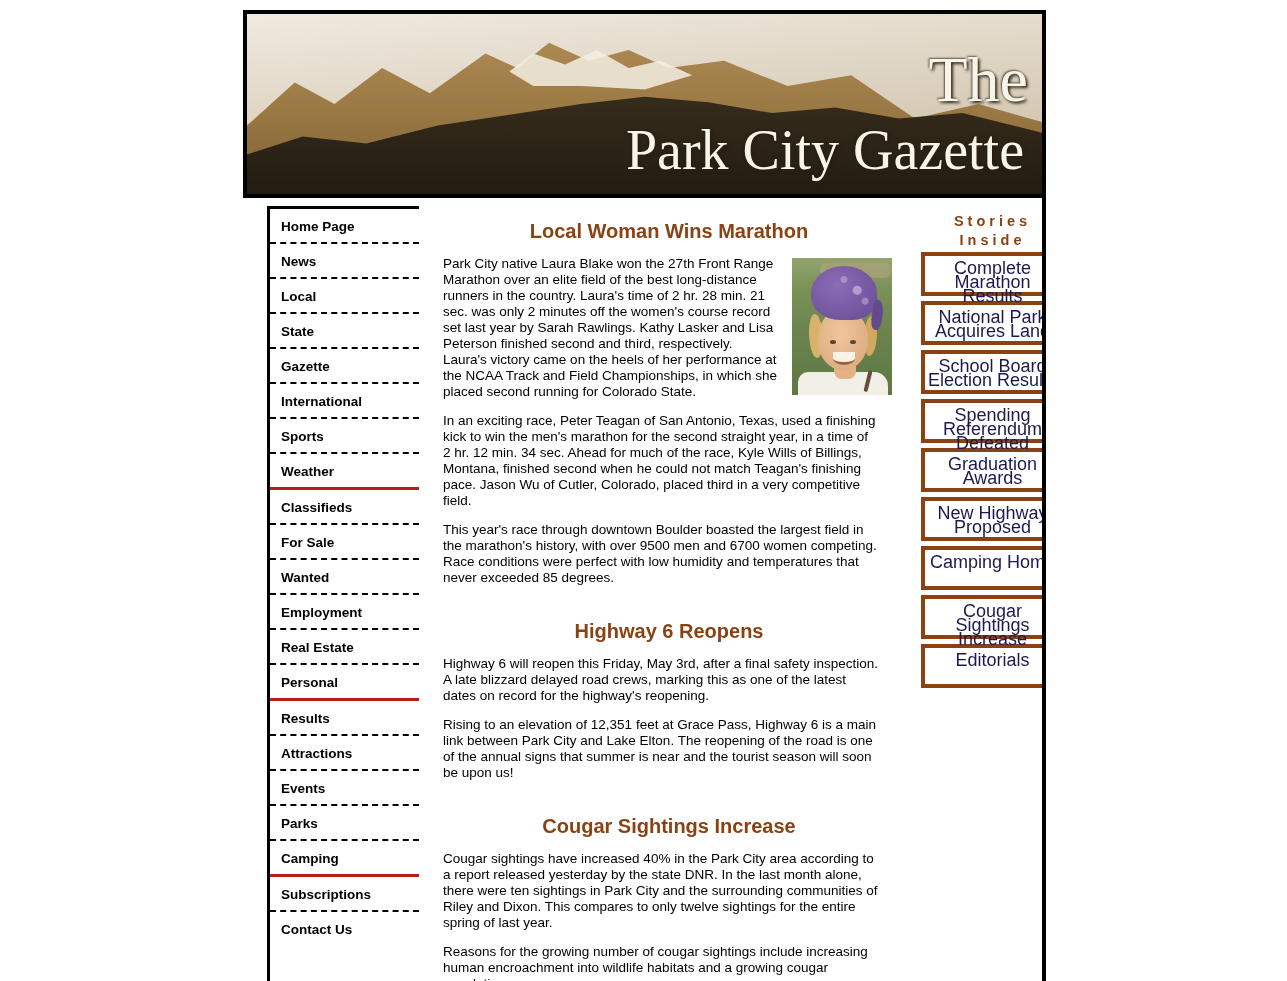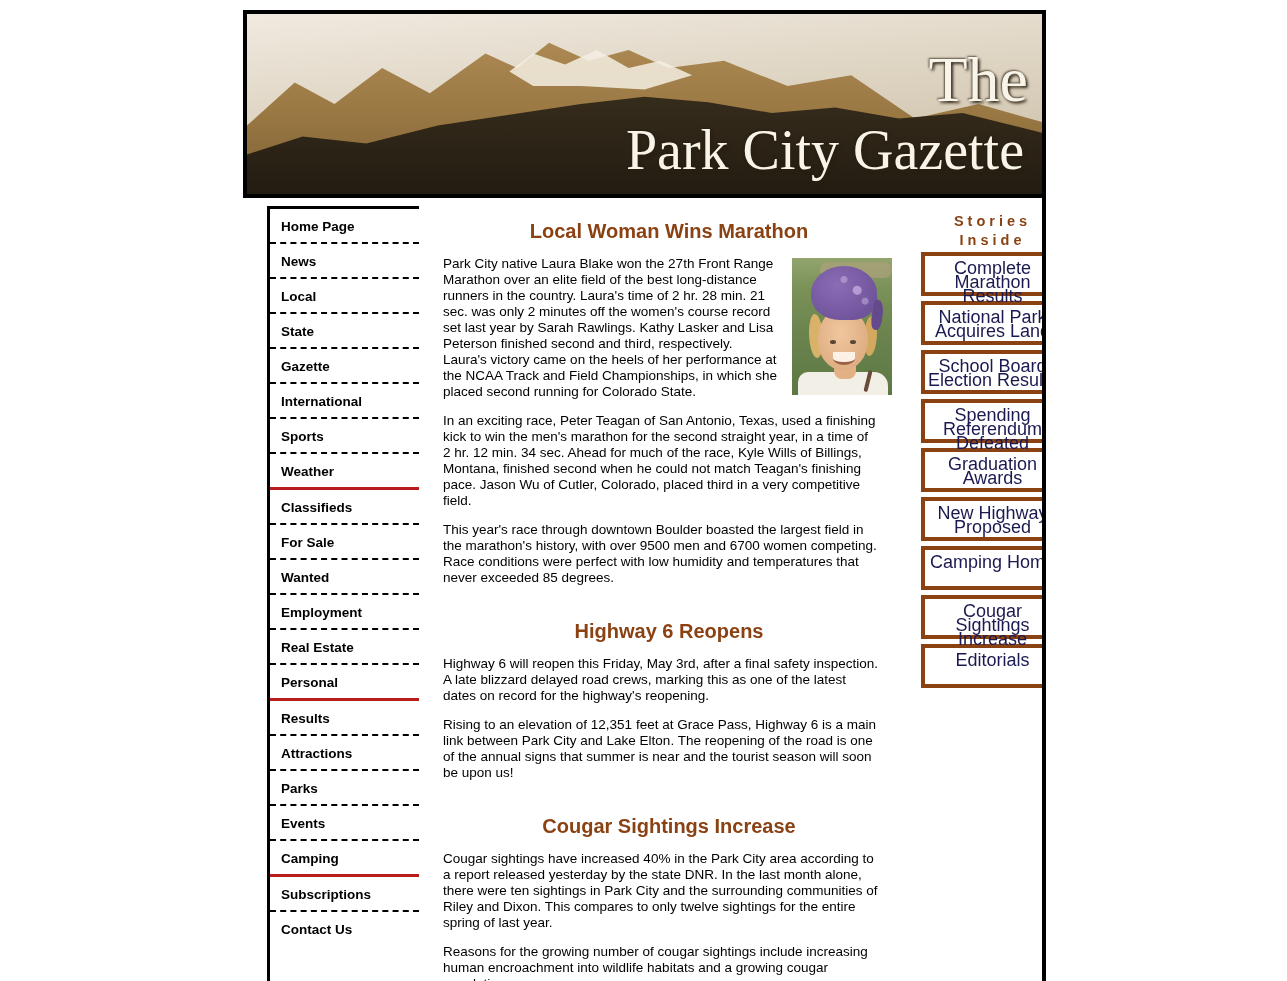--- a/index.html
+++ b/index.html
@@ -136,22 +136,22 @@
         <div class="nav-item">Sports</div>
         <div class="nav-item group-end">Weather</div>
         <div class="nav-item">Classifieds</div>
         <div class="nav-item">For Sale</div>
         <div class="nav-item">Wanted</div>
         <div class="nav-item">Employment</div>
         <div class="nav-item">Real Estate</div>
         <div class="nav-item group-end">Personal</div>
         <div class="nav-item">Results</div>
         <div class="nav-item">Attractions</div>
+        <div class="nav-item">Events</div>
         <div class="nav-item">Parks</div>
-        <div class="nav-item">Events</div>
         <div class="nav-item group-end">Camping</div>
         <div class="nav-item">Subscriptions</div>
         <div class="nav-item group-end">Contact Us</div>
       </div>
 
     <div class="main">
 
       <div class="article">
         <h2 class="article-title">Local Woman Wins Marathon</h2>
         <div class="photo">

